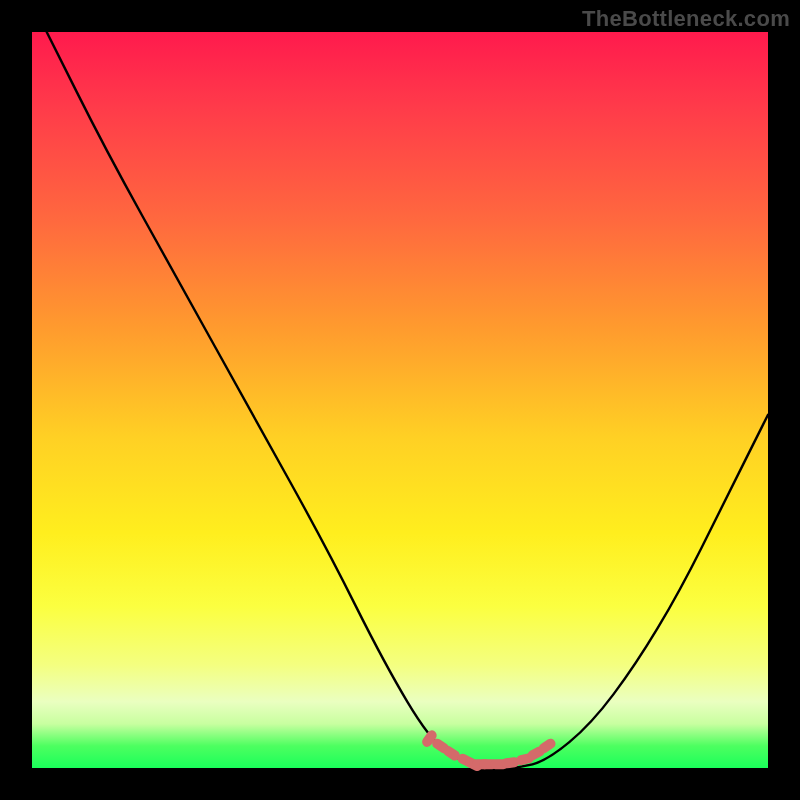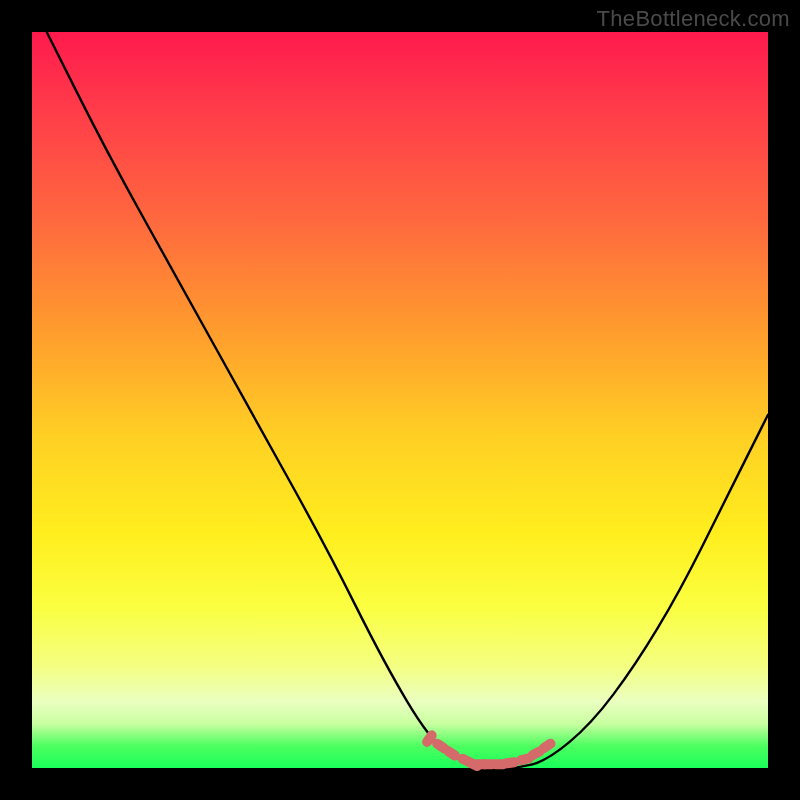--- a/index.html
+++ b/index.html
@@ -41,21 +41,21 @@
       #4dff60 97%,
       #1aff5a 100%
     );
   }
   .watermark {
     position: absolute;
     top: 6px;
     right: 10px;
     color: #4a4a4a;
     font-size: 22px;
-    font-weight: 400;
+    font-weight: 700;
     letter-spacing: 0.3px;
     user-select: none;
   }
   svg.curve {
     position: absolute;
     left: 0;
     top: 0;
     width: 736px;
     height: 736px;
     overflow: visible;

